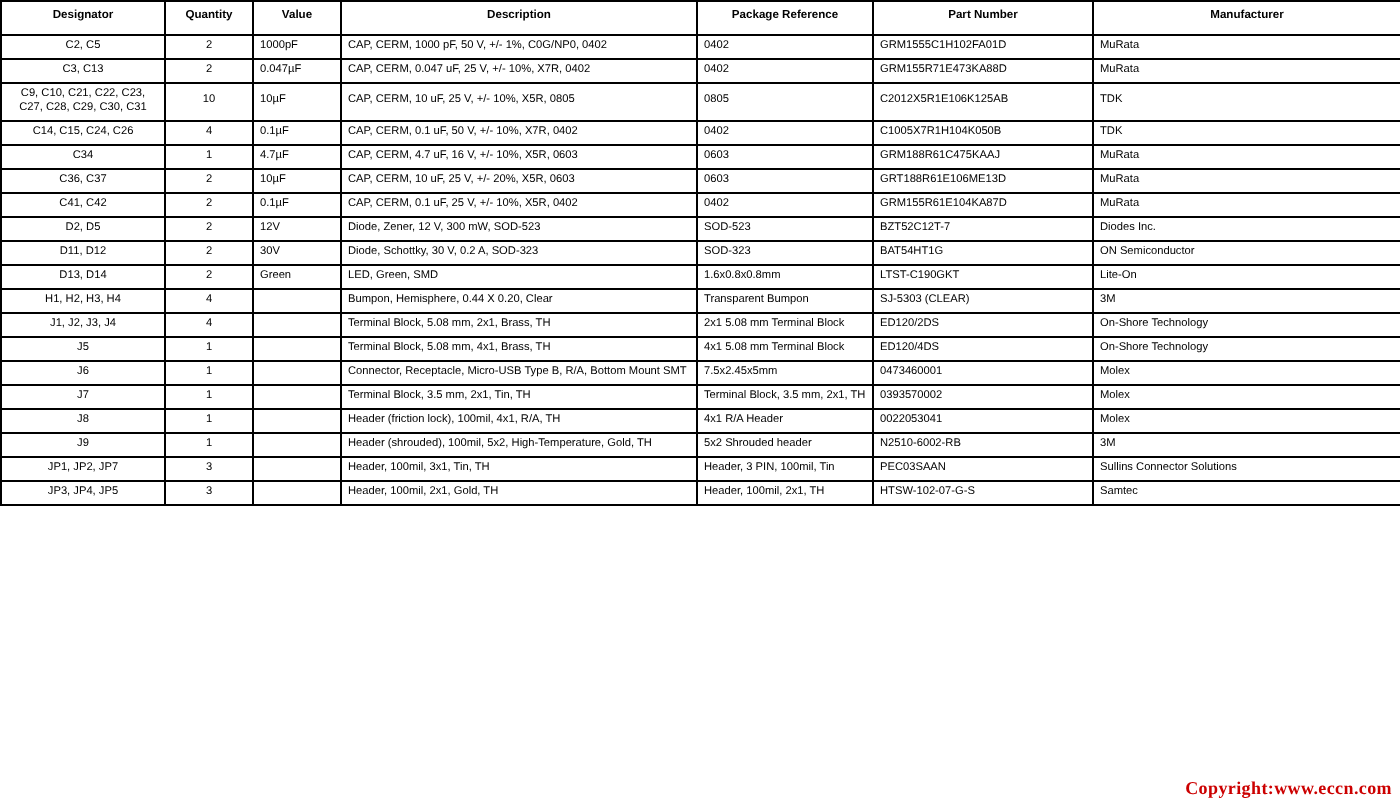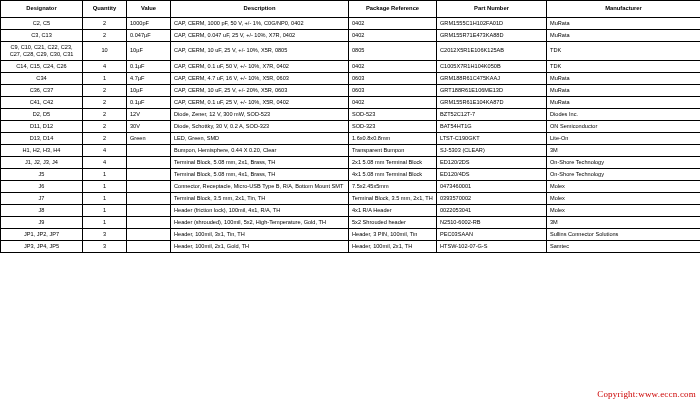--- a/index.html
+++ b/index.html
@@ -49,21 +49,21 @@
   td.description{ text-align: left; }
   td.package    { text-align: left; }
   td.partnumber { text-align: left; }
   td.manufacturer { text-align: left; }
 
   .watermark {
     position: absolute;
     right: 4px;
     bottom: 3px;
     font-size: 9px;
-    font-weight: normal;
+    font-weight: bold;
     color: #cc0000;
     font-family: "Liberation Serif", serif;
     letter-spacing: 0.2px;
     pointer-events: none;
   }
 </style>
 </head>
 <body>
 
 <table class="bom">

